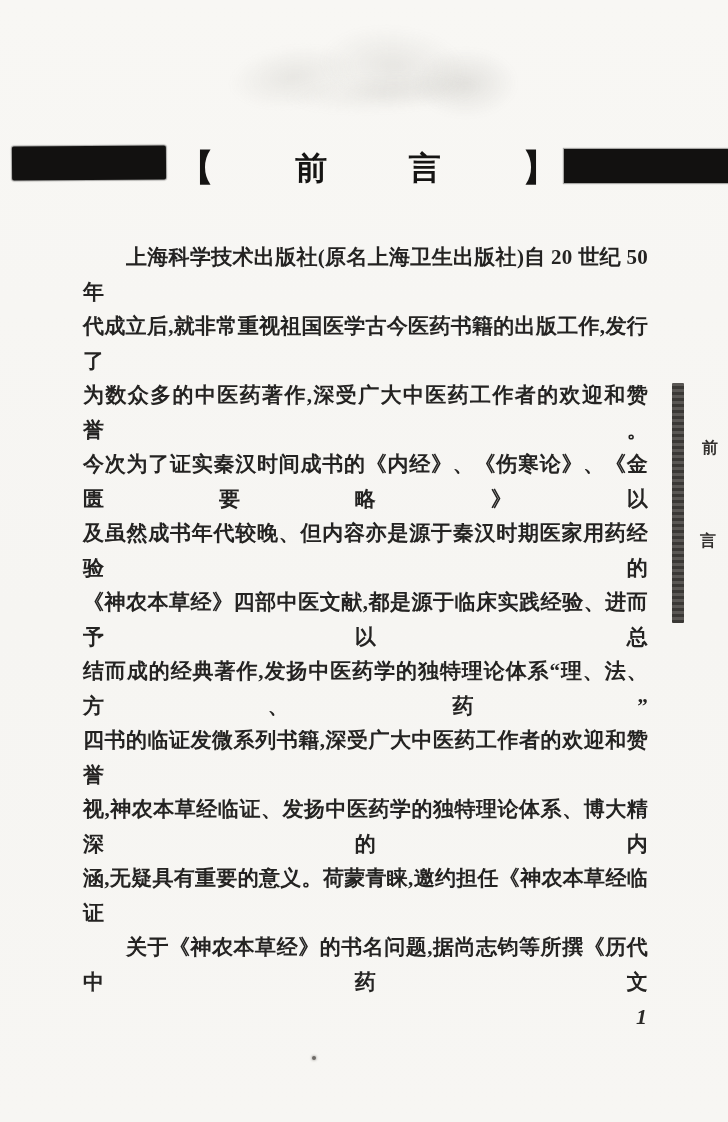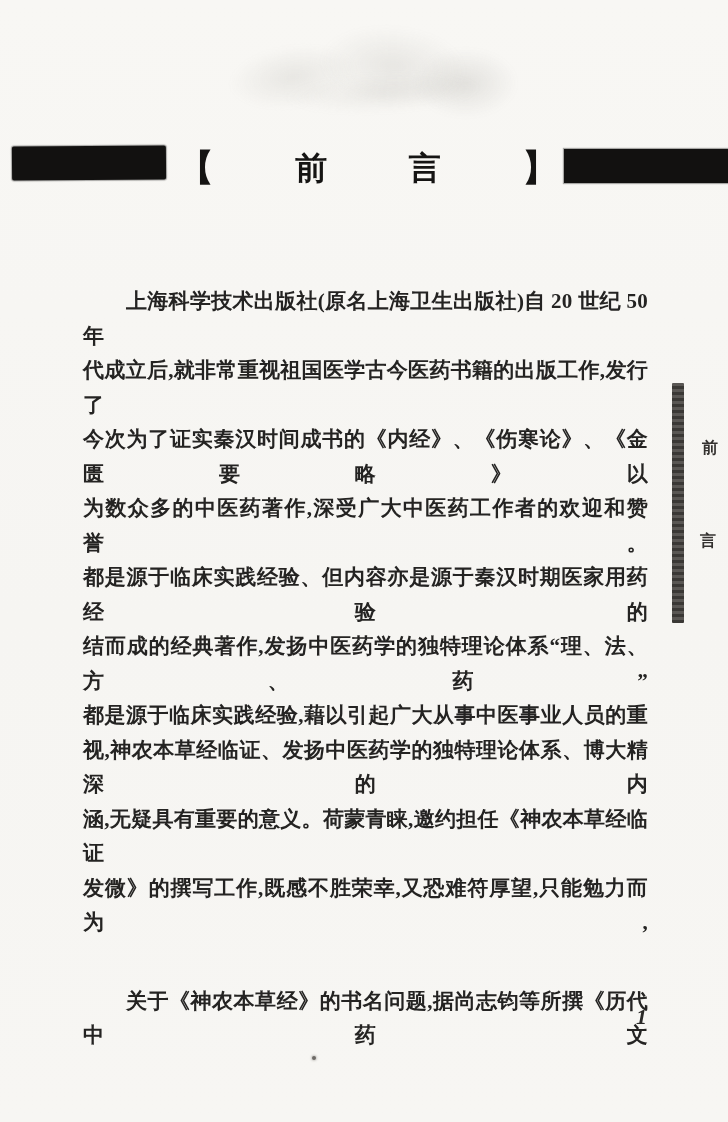--- a/index.html
+++ b/index.html
@@ -48,21 +48,21 @@
   }
   .title-row .bracket { font-size: 36px; font-weight: 700; }
 
   
   .body-text {
     position: absolute; left: 83px; top: 240px; width: 565px;
     font-size: 21px; line-height: 34.5px; font-weight: 600;
     color: #242322; letter-spacing: 0.3px;
   }
   .line { text-align: justify; text-align-last: justify; white-space: normal; }
-  .line.indent { text-indent: 43px; margin-top: 44px; }
+  .line.indent { text-indent: 43px; }
   .line.para-end { text-align-last: left; }
 
   
   .margin-bar {
     position: absolute; left: 672px; top: 383px; width: 12px; height: 240px;
     background:
       repeating-linear-gradient(180deg, rgba(255,255,255,.10) 0 3px, rgba(0,0,0,.18) 3px 6px),
       #474441;
     border-radius: 1px;
   }
@@ -104,28 +104,28 @@
       <span class="char">前</span>
       <span class="char">言</span>
       <span class="bracket">】</span>
     </div>
     <div class="bar-right"></div>
   </div>
 
   <div class="body-text">
     <div class="line indent">上海科学技术出版社(原名上海卫生出版社)自 20 世纪 50 年</div>
     <div class="line">代成立后,就非常重视祖国医学古今医药书籍的出版工作,发行了</div>
+    <div class="line">为数众多的中医药著作,深受广大中医药工作者的欢迎和赞誉。</div>
     <div class="line">今次为了证实秦汉时间成书的《内经》、《伤寒论》、《金匮要略》以</div>
-    <div class="line">为数众多的中医药著作,深受广大中医药工作者的欢迎和赞誉。</div>
-    <div class="line">都是源于临床实践经验、但内容亦是源于秦汉时期医家用药经验的</div>
+    <div class="line">及虽然成书年代较晚、但内容亦是源于秦汉时期医家用药经验的</div>
+    <div class="line">《神农本草经》四部中医文献,都是源于临床实践经验、进而予以总</div>
     <div class="line">结而成的经典著作,发扬中医药学的独特理论体系“理、法、方、药”</div>
-    <div class="line">都是源于临床实践经验,藉以引起广大从事中医事业人员的重</div>
+    <div class="line">四书的临证发微系列书籍,深受广大中医药工作者的欢迎和赞誉</div>
     <div class="line">视,神农本草经临证、发扬中医药学的独特理论体系、博大精深的内</div>
     <div class="line">涵,无疑具有重要的意义。荷蒙青睐,邀约担任《神农本草经临证</div>
-    <div class="line">发微》的撰写工作,既感不胜荣幸,又恐难符厚望,只能勉力而为,</div>
     <div class="line indent">关于《神农本草经》的书名问题,据尚志钧等所撰《历代中药文</div>
 
   </div>
 
   <div class="margin-bar"></div>
   <div class="margin-char margin-char-1">前</div>
   <div class="margin-char margin-char-2">言</div>
 
   <div class="page-number">1</div>
 

